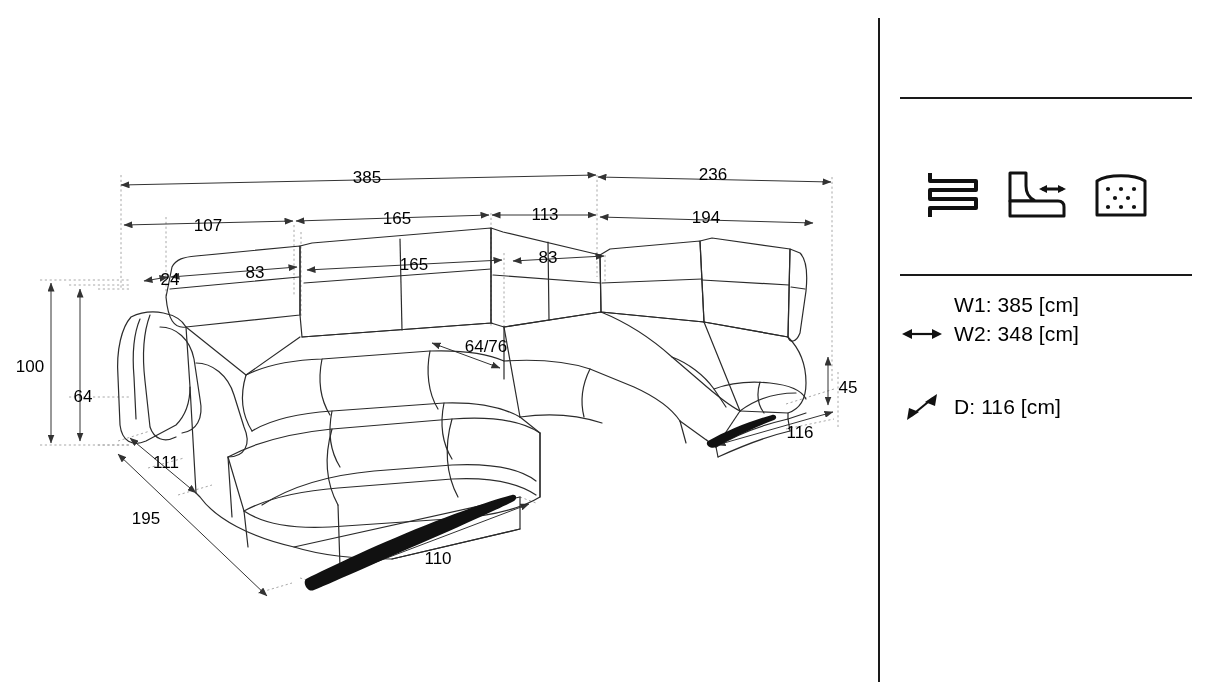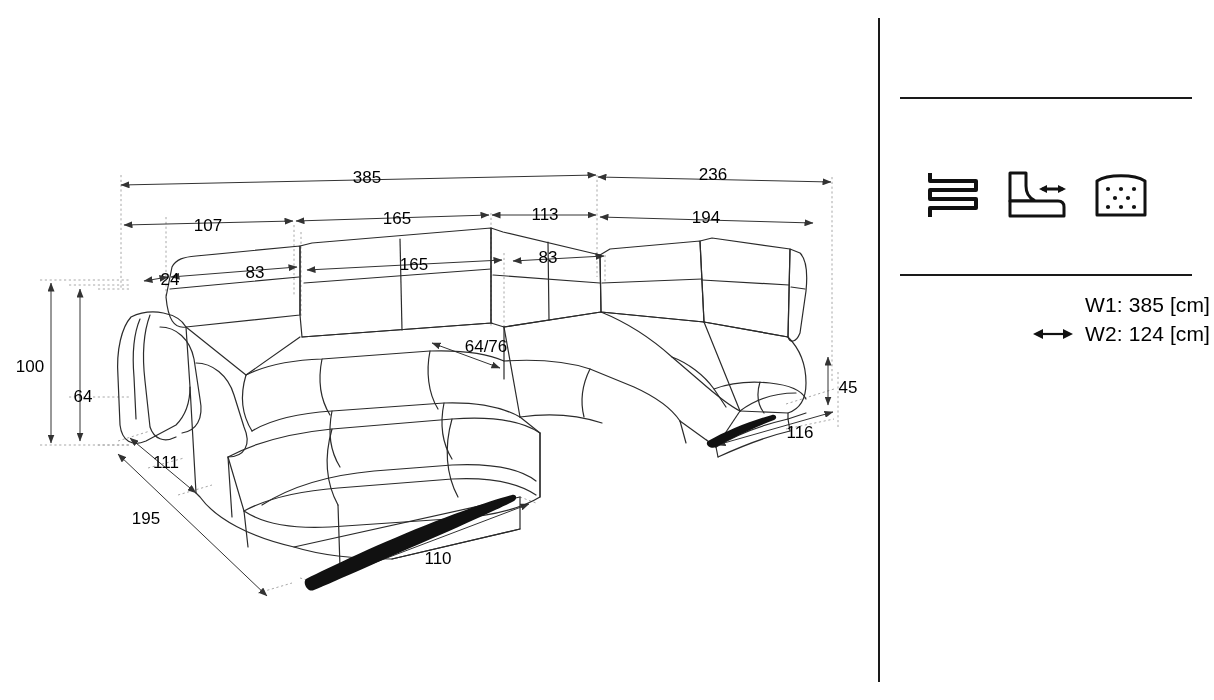--- a/index.html
+++ b/index.html
@@ -33,21 +33,20 @@
   }
   .feature-icons svg{display:block;}
 
   .spec-list{
     position:absolute;left:12px;top:290px;width:320px;
   }
   .spec-group{position:relative;}
   .spec-row{
     display:flex;align-items:center;
     height:29px;
-    justify-content:flex-end;
   }
   .spec-arrow{
     width:64px;min-width:64px;display:flex;align-items:center;justify-content:center;
   }
   .spec-arrow svg{display:block;}
   .spec-text{
     font-size:21px;letter-spacing:0.1px;white-space:nowrap;
     font-family:"Liberation Sans", sans-serif;
   }
   .grp-gap{height:22px;}
@@ -307,26 +306,38 @@
           <span class="spec-text">W1: 385 [cm]</span>
         </div>
         <div class="spec-row">
           <span class="spec-arrow">
             <svg width="42" height="18" viewBox="0 0 42 18" xmlns="http://www.w3.org/2000/svg">
               <line x1="6" y1="9" x2="36" y2="9" stroke="#111" stroke-width="2.2"></line>
               <path d="M1,9 L11,4 L11,14 Z" fill="#111"></path>
               <path d="M41,9 L31,4 L31,14 Z" fill="#111"></path>
             </svg>
           </span>
-          <span class="spec-text">W2: 124 [cm]</span>
+          <span class="spec-text">W2: 348 [cm]</span>
         </div>
       </div>
 
       <div class="grp-gap"></div>
 
 
       <div class="grp-gap"></div>
 
+      <div class="spec-group">
+        <div class="spec-row">
+          <span class="spec-arrow">
+            <svg width="42" height="34" viewBox="0 0 42 34" xmlns="http://www.w3.org/2000/svg">
+              <line x1="10" y1="26" x2="32" y2="8" stroke="#111" stroke-width="2.2"></line>
+              <path d="M6,30 L8,18 L18,22 Z" fill="#111"></path>
+              <path d="M36,4 L34,16 L24,12 Z" fill="#111"></path>
+            </svg>
+          </span>
+          <span class="spec-text">D: 116 [cm]</span>
+        </div>
+      </div>
 
     </div>
   </div>
 
 </div>
 
 </body></html>

